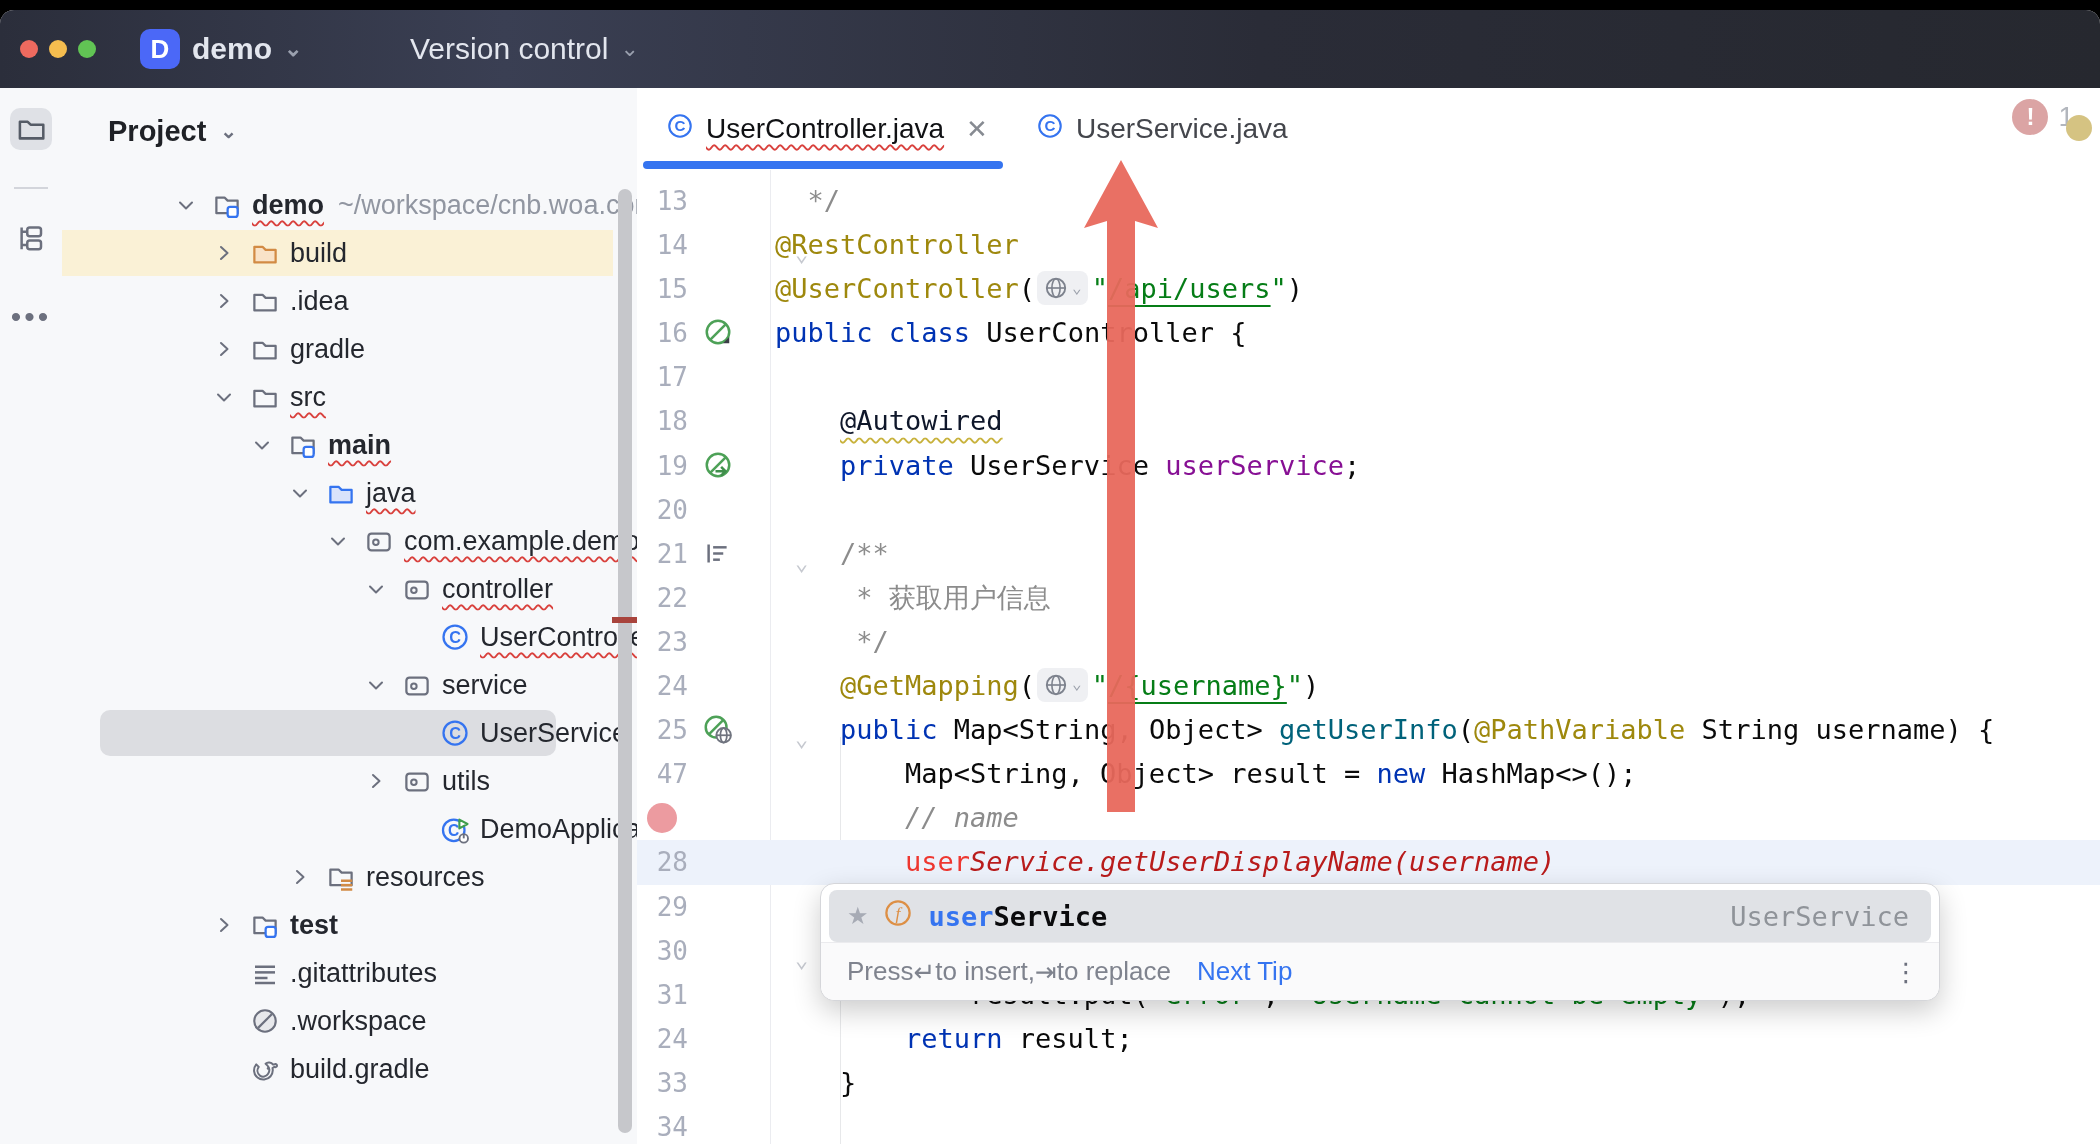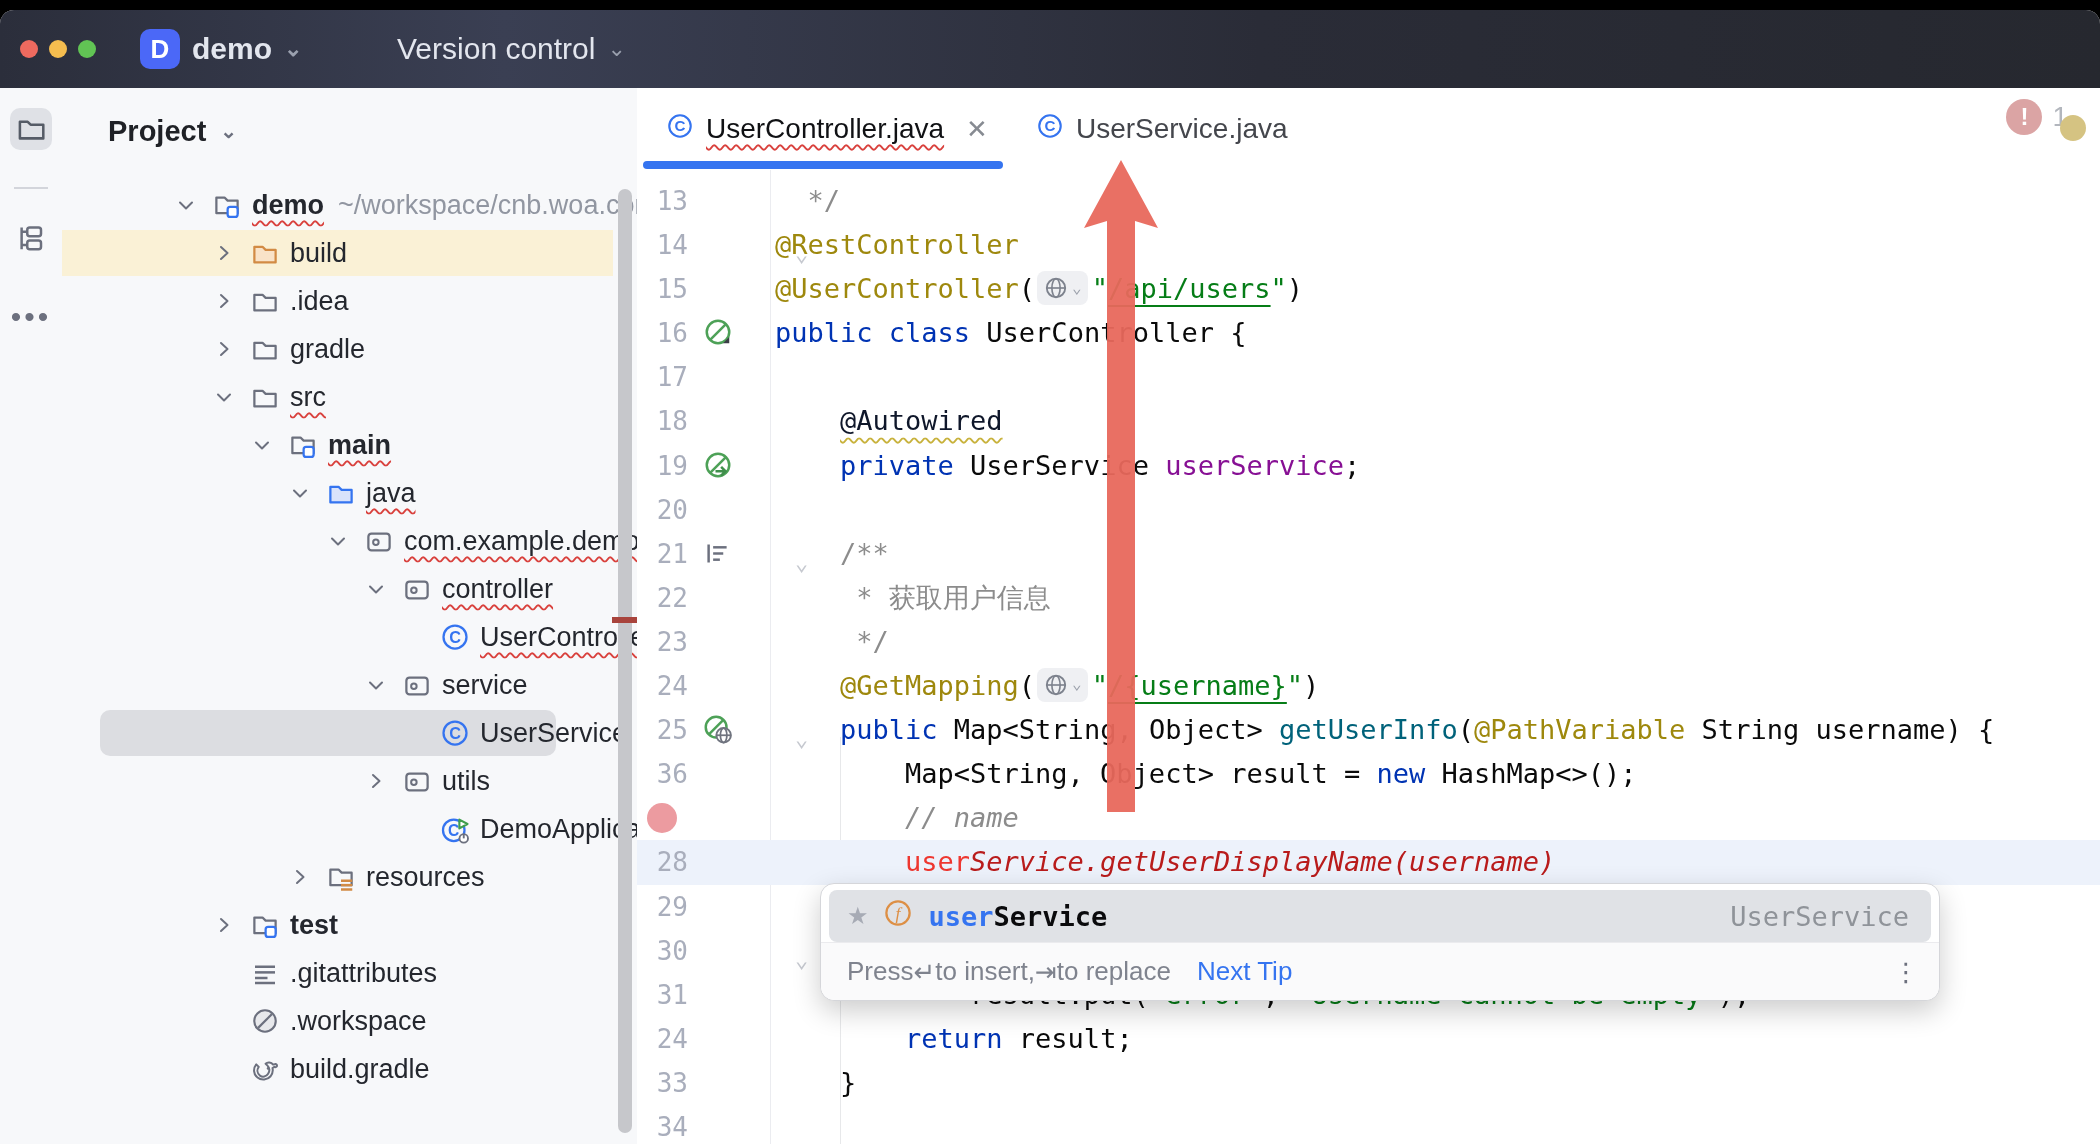--- a/index.html
+++ b/index.html
@@ -34,21 +34,21 @@
   .chev{width:38px;display:inline-flex;justify-content:flex-start;}
   .ticon{width:40px;display:inline-flex;}
   .tlabel{white-space:nowrap;}
   .bold{font-weight:bold;}
   .err{text-decoration:underline;text-decoration-style:wavy;text-decoration-color:#d9413d;
     text-decoration-thickness:2px;text-underline-offset:6px;}
   .tpath{color:#9196a1;margin-left:14px;white-space:nowrap;}
   .pscroll{position:absolute;left:556px;top:101px;width:14px;height:944px;background:#c6c7cb;border-radius:7px;}
   .pmark{position:absolute;left:550px;top:529px;width:29px;height:6px;background:#a8433c;}
   
-  .tabbar{position:absolute;top:78px;left:637px;right:10px;height:82px;background:#fff;border-bottom:1px solid #fca5a5;}
+  .tabbar{position:absolute;top:78px;left:637px;right:4px;height:82px;background:#fff;border-bottom:1px solid #fca5a5;}
   .tabs{position:absolute;top:0;left:0;height:82px;display:flex;align-items:center;padding-left:29px;font-size:28px;}
   .tab{display:flex;align-items:center;height:82px;}
   .tab .cicon{margin-right:12px;}
   .tablabel1{color:#101114;}
   .tablabel2{color:#44464c;}
   .tclose{color:#878b92;font-size:26px;margin-left:22px;}
   .tabline{position:absolute;left:6px;top:73px;width:360px;height:8px;border-radius:4px;background:#3574f0;}
   .errwidget{position:absolute;top:11px;right:22px;display:flex;align-items:center;}
   .errball{width:36px;height:36px;border-radius:50%;background:#dba4a4;color:#fff;font-weight:bold;font-size:24px;
     display:flex;align-items:center;justify-content:center;}
@@ -209,21 +209,21 @@
 
   <div class="titlebar">
     <span class="tl" style="left:20px;background:#ee6a5f"></span>
     <span class="tl" style="left:49px;background:#f5bd4f"></span>
     <span class="tl" style="left:78px;background:#61c454"></span>
     <div class="tbadge">D</div>
     <div class="ttext" style="left:192px;font-weight:bold">
       <span>demo</span>
       <span class="tchev">⌄</span>
     </div>
-    <div class="ttext" style="left:397px">
+    <div class="ttext" style="left:410px">
       <span>Version control</span>
       <span class="tchev">⌄</span>
     </div>
   </div>
 
   <div class="activity">
     <div class="abtn sel" style="top:20px">
       <svg width="30" height="30" viewBox="0 0 24 24">
           <use href="#i-projfolder"></use>
         </svg>
@@ -594,21 +594,21 @@
       <div class="cl"><span class="ln">23</span><span class="ct"><span class="tk-c">     */</span></span></div>
 
       <div class="cl"><span class="ln">24</span><span class="ct"><span class="tk-p">    </span><span class="tk-a">@GetMapping</span><span class="tk-p">(</span><span class="inlay"><svg width="26" height="26" viewBox="0 0 24 24">
                 <use href="#i-globe"></use>
               </svg><span class="ichev">⌄</span></span><span class="tk-s">"</span><span class="tk-su">/{username}</span><span class="tk-s">"</span><span class="tk-p">)</span></span></div>
 
       <div class="cl"><span class="ln">25</span><span class="gmark"><svg width="30" height="30" viewBox="0 0 24 24" style="position:absolute;left:8px;top:6px">
               <use href="#i-bean-globe"></use>
             </svg><span class="foldchev">⌄</span></span><span class="ct"><span class="tk-p">    </span><span class="tk-k">public</span><span class="tk-p"> Map&lt;String, Object&gt; </span><span class="tk-m">getUserInfo</span><span class="tk-p">(</span><span class="tk-a">@PathVariable</span><span class="tk-p"> String username</span><span class="tk-p">) {</span></span></div>
 
-      <div class="cl"><span class="ln">36</span><span class="ct"><span class="tk-p">        Map&lt;String, Object&gt; result = </span><span class="tk-k">new</span><span class="tk-p"> HashMap&lt;&gt;();</span></span></div>
+      <div class="cl"><span class="ln">47</span><span class="ct"><span class="tk-p">        Map&lt;String, Object&gt; result = </span><span class="tk-k">new</span><span class="tk-p"> HashMap&lt;&gt;();</span></span></div>
 
       <div class="cl"><span class="bp"></span><span class="ct"><span class="tk-p">        </span><span class="tk-ci">// name</span></span></div>
 
       <div class="cl current"><span class="ln">28</span><span class="ct"><span class="tk-p">        </span><span class="tk-r">user</span><span class="tk-gi">Service.getUserDisplayName(username)</span></span></div>
 
       <div class="cl"><span class="ln">29</span></div>
 
       <div class="cl"><span class="ln">30</span><span class="gmark"><span class="foldchev">⌄</span></span></div>
 
       <div class="cl"><span class="ln">31</span><span class="ct"><span class="tk-p">            result.put(</span><span class="tk-s">"error"</span><span class="tk-p">, </span><span class="tk-s">"Username cannot be empty"</span><span class="tk-p">);</span></span></div>

